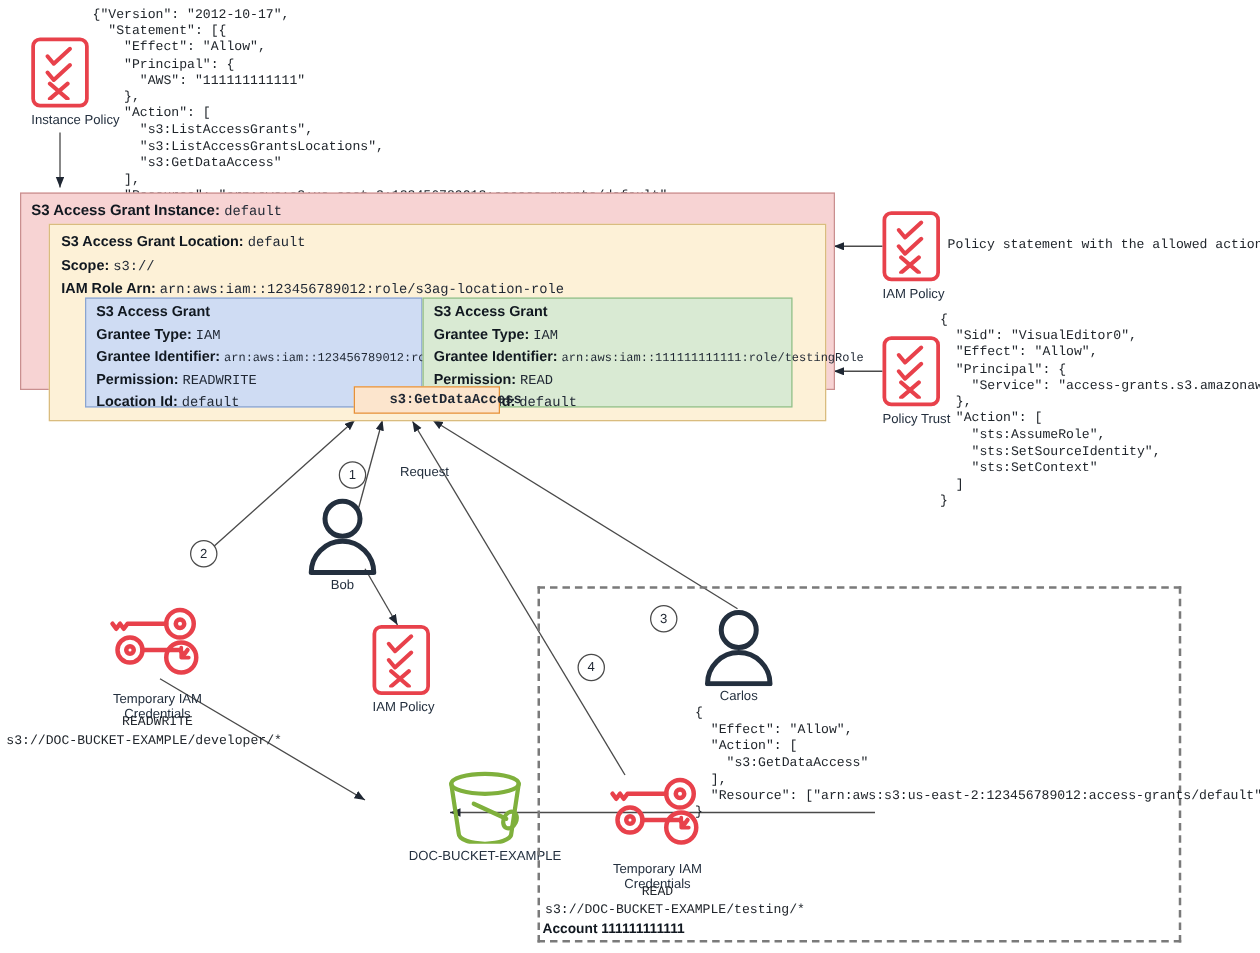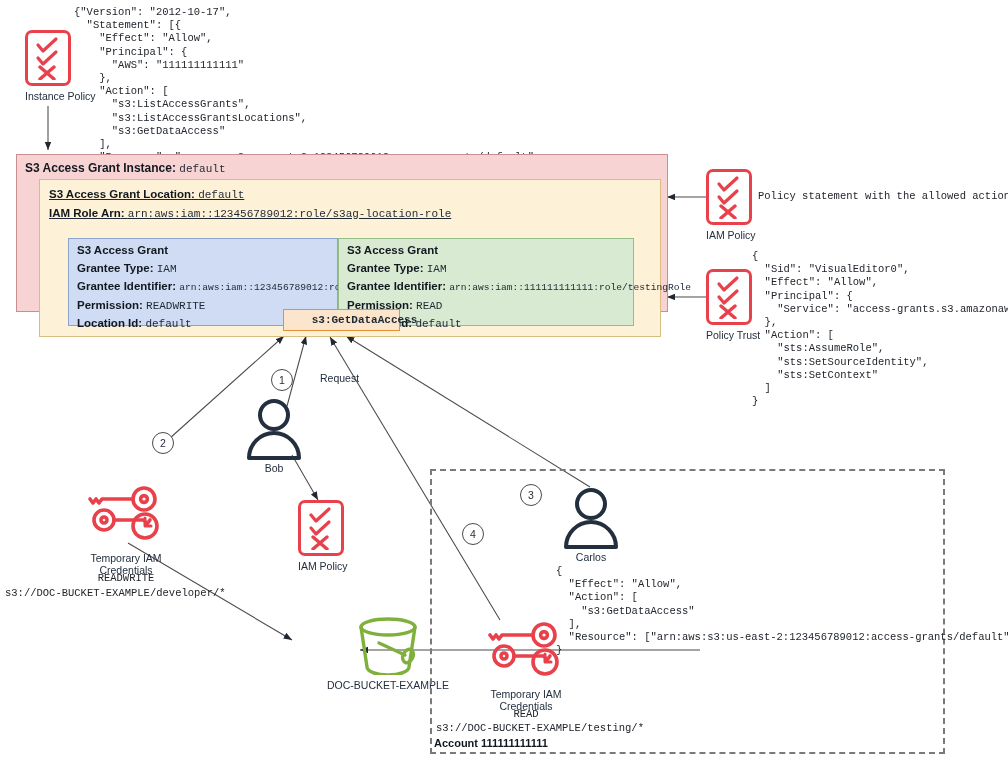--- a/index.html
+++ b/index.html
@@ -109,23 +109,26 @@
     "Resource": "arn:aws:s3:us-east-2:123456789012:access-grants/default"
   }
   }]</div>
 
 <div class="abs box-instance" style="left:16px;top:154px;width:652px;height:158px;">
   <div class="abs title-row" style="left:8px;top:6px;white-space:nowrap;">
     <span>S3 Access Grant Instance</span><span>: </span><span class="val">default</span>
   </div>
 
   <div class="abs box-location" style="left:22px;top:24px;width:622px;height:158px;">
-    <div class="abs" style="left:9px;top:5px;text-decoration:underline;">
+    <div class="abs" style="left:9px;top:5px;">
       <div class="row">
         <span class="lbl">S3 Access Grant Location</span><span class="lbl">: </span><span class="val">default</span>
+      </div>
+      <div class="row">
+        <span class="lbl">Scope</span><span class="lbl">: </span><span class="val">s3://</span>
       </div>
       <div class="row">
         <span class="lbl">IAM Role Arn</span><span class="lbl">: </span><span class="val">arn:aws:iam::123456789012:role/s3ag-location-role</span>
       </div>
     </div>
 
     <div class="abs box-grant-blue" style="left:28px;top:58px;width:270px;height:88px;">
       <div class="abs" style="left:8px;top:4px;">
         <div class="row lbl">S3 Access Grant</div>
         <div class="row">

